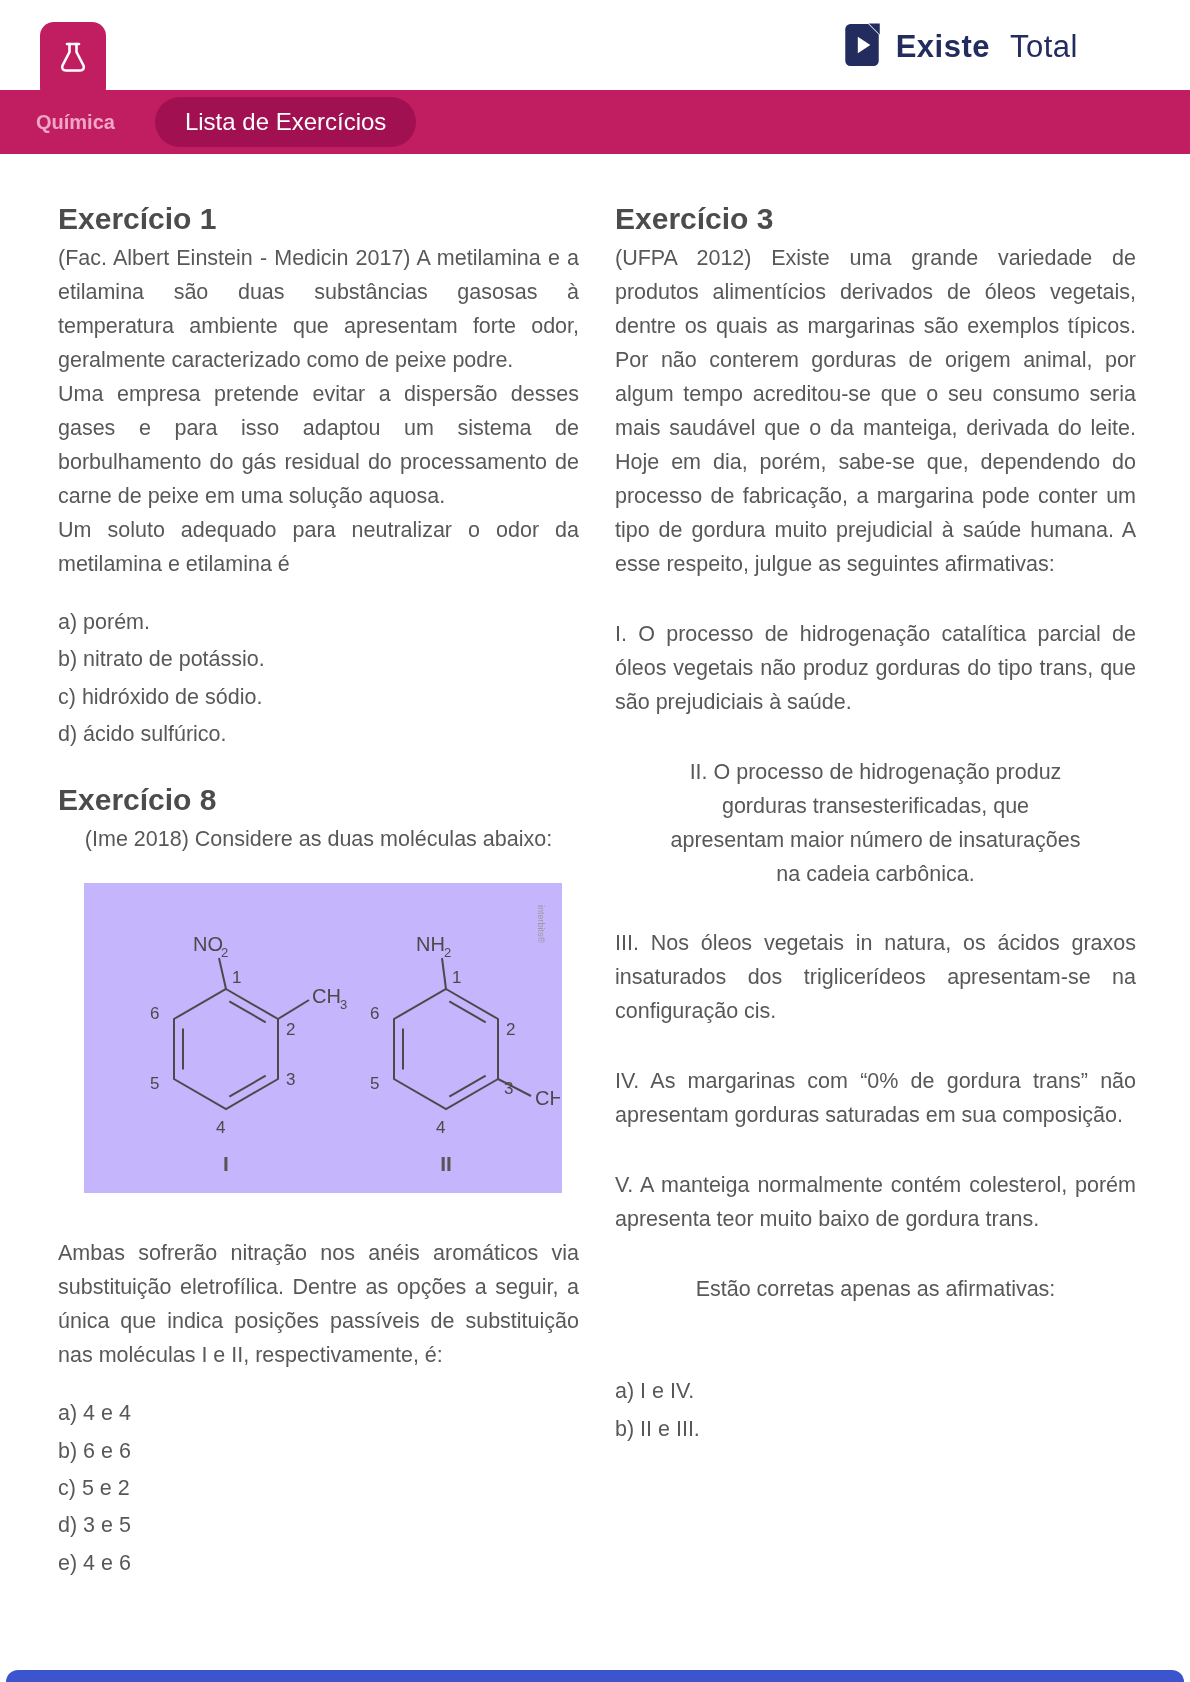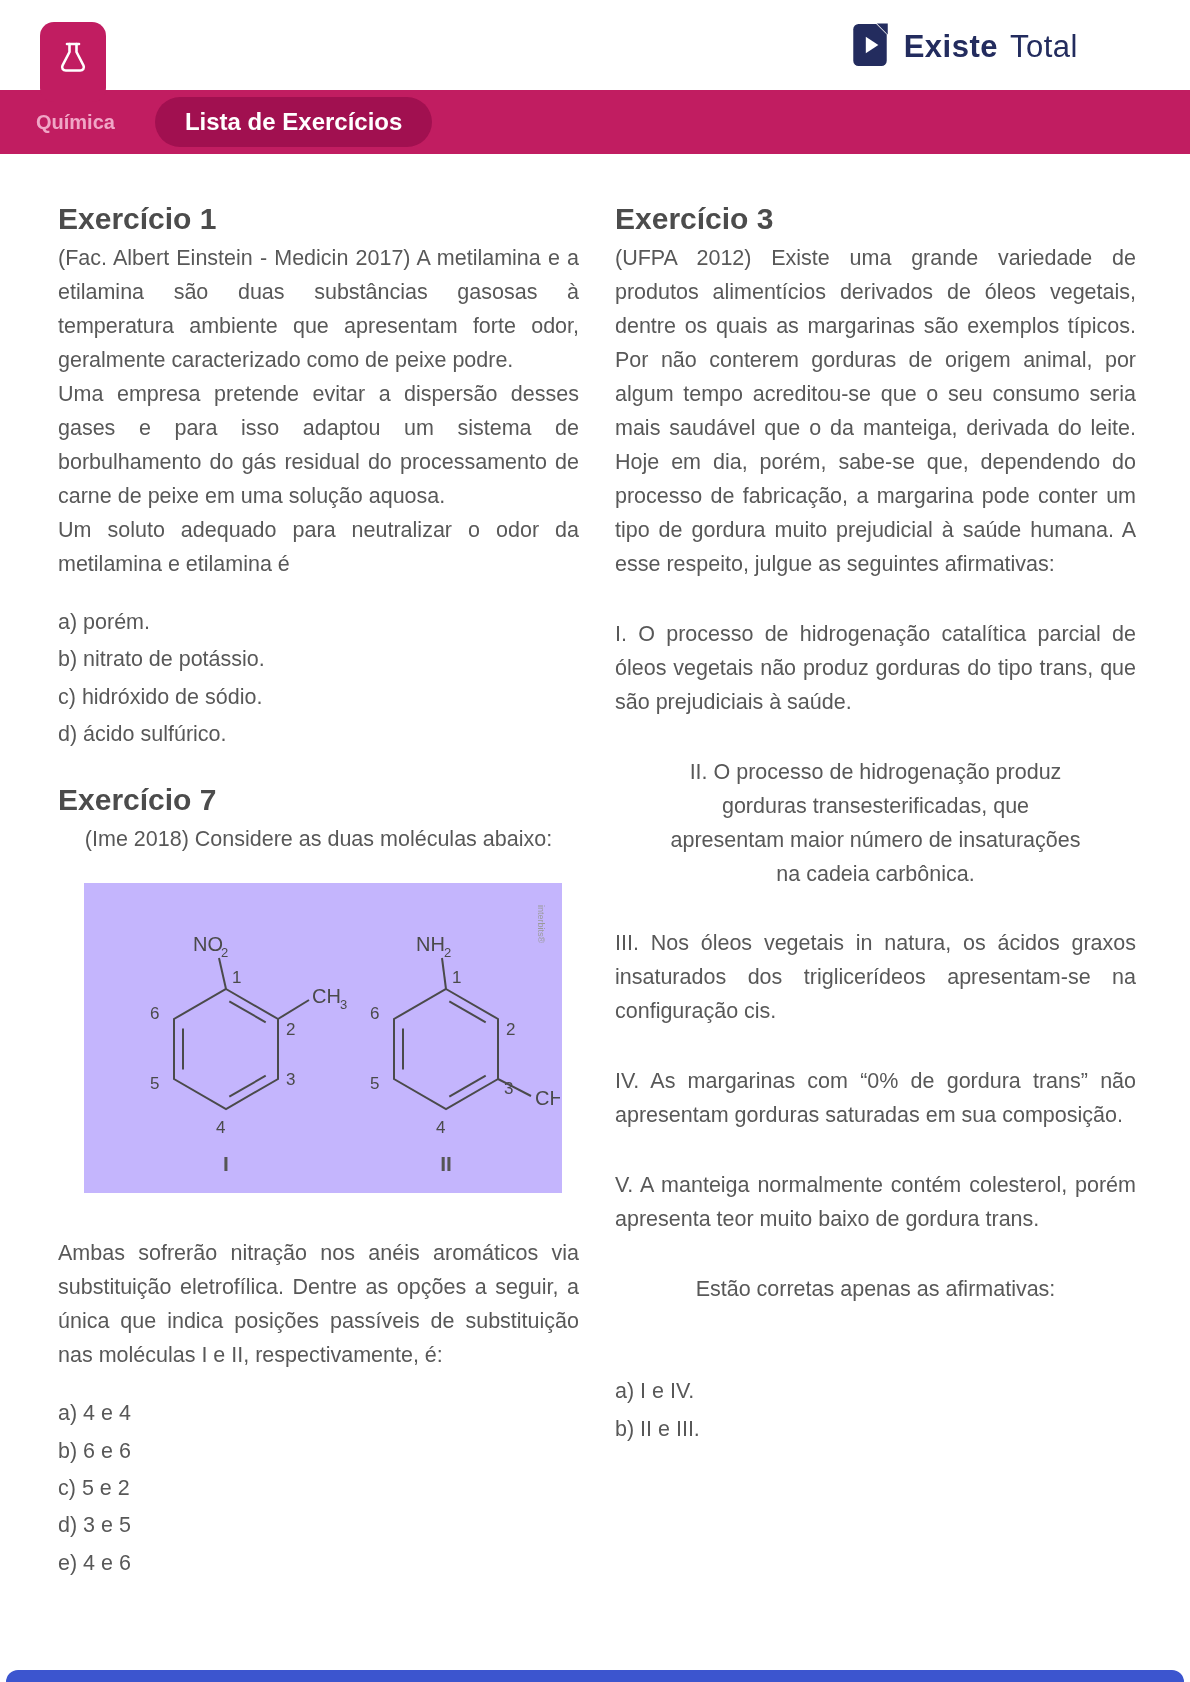--- a/index.html
+++ b/index.html
@@ -13,29 +13,29 @@
   .topband { position:relative; height:90px; background:#ffffff; }
   .subject-tab {
     position:absolute; left:40px; top:22px; width:66px; height:80px;
     background:#c11d61; border-radius:14px;
     display:flex; justify-content:center; align-items:flex-start;
     padding-top:16px; z-index:2; cursor:pointer;
   }
   .brand { position:absolute; right:112px; top:22px; display:flex; align-items:center; gap:12px; }
   .brand-text { font-size:31px; color:#232c5e; letter-spacing:.5px; }
   .brand-text .b1 { font-weight:800; }
-  .brand-text .b2 { font-weight:400; margin-left:12px; }
+  .brand-text .b2 { font-weight:400; margin-left:20px; }
   
   .pinkbar {
     position:relative; height:64px; background:#c11d61;
     display:flex; align-items:center; padding-left:36px; gap:40px; z-index:1;
   }
   .subject-label { color:#f0a6c6; font-size:20px; font-weight:700; }
   .list-badge {
-    background:#a11050; color:#ffffff; font-size:24px; font-weight:700;
+    background:#a11050; color:#ffffff; font-size:24px; font-weight:400;
     padding:11px 30px; border-radius:999px; cursor:pointer;
   }
   
   .content { display:flex; gap:36px; padding:48px 54px 0 58px; }
   .col { flex:1; min-width:0; }
   .ex-title { font-size:30px; font-weight:700; color:#4c4c4c; margin-bottom:6px; }
   p.body { font-size:21.5px; line-height:1.58; color:#585858;text-align:center; }
   p.just { text-align:justify; }
   .preline { white-space:pre-line; text-align:left; }
   .options { margin-top:22px; }
@@ -95,21 +95,21 @@
         <p class="body just">Um soluto adequado para neutralizar o odor da metilamina e etilamina é</p>
         <div class="options">
           <div>a) porém.</div>
           <div>b) nitrato de potássio.</div>
           <div>c) hidróxido de sódio.</div>
           <div>d) ácido sulfúrico.</div>
         </div>
       </section>
 
       <section class="mt30">
-        <div class="ex-title">Exercício 7</div>
+        <div class="ex-title">Exercício 8</div>
         <p class="body">(Ime 2018)  Considere as duas moléculas abaixo:</p>
 
         <div class="figure">
           <svg width="474" height="300" viewBox="0 0 474 300">
 
             <g stroke="#4a4a4a" stroke-width="2" fill="none">
               <polygon points="140,98 192,128 192,188 140,218 88,188 88,128"></polygon>
               <line x1="143.3" y1="110.3" x2="179.7" y2="131.3"></line>
               <line x1="179.7" y1="184.7" x2="143.3" y2="205.7"></line>
               <line x1="97" y1="178.4" x2="97" y2="137.6"></line>

